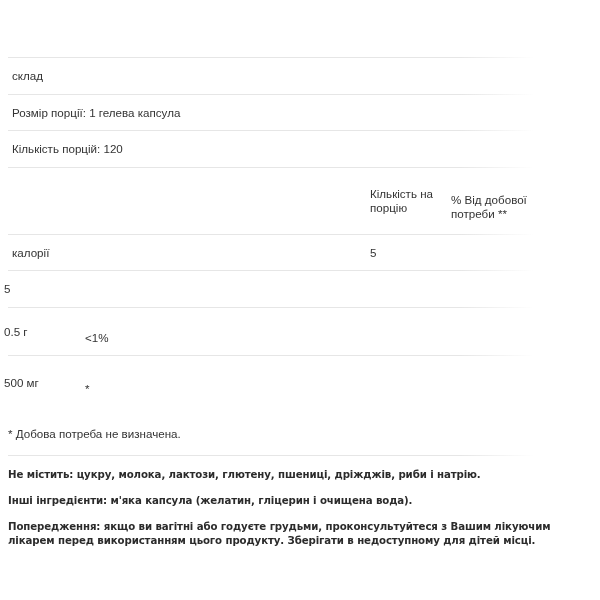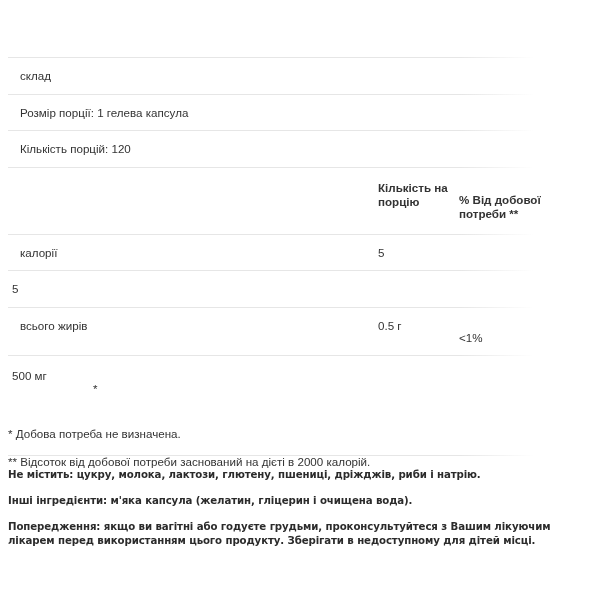--- a/index.html
+++ b/index.html
@@ -28,23 +28,23 @@
   .facts {
     position: absolute;
     left: 0;
     top: 57px;
     width: 600px;
   }
 
   .row {
     position: relative;
     display: flex;
-    align-items: flex-start;
+    align-items: center;
     box-sizing: border-box;
-    padding: 11px 0 10px 12px;
+    padding: 11px 0 10px 4px;
     margin: 0 0 0 0;
   }
 
   
   .row::before {
     content: "";
     position: absolute;
     left: 8px;
     right: 66px;
     top: 0;
@@ -73,21 +73,20 @@
     width: 120px;
     font-size: 11.6px;
     line-height: 15.5px;
     margin-top: 12px;
   }
 
   .header-row {
     padding-top: 14px;
     padding-bottom: 12px;
     min-height: 62px;
-    font-weight: bold;
   }
   .header-row .c-amount,
   .header-row .c-dv {
     line-height: 14.5px;
   }
 
   .star-cell {
     padding-top: 1px;
   }
 
@@ -170,35 +169,33 @@
       <div class="c-amount">5</div>
       <div class="c-dv"></div>
     </div>
 
     <div class="row">
       <div class="c-amount">5</div>
       <div class="c-dv"></div>
     </div>
 
     <div class="row">
-      <div class="c-name">всього жирів</div>
       <div class="c-amount">0.5 г</div>
       <div class="c-dv">&lt;1%</div>
     </div>
 
     <div class="row tall">
       <div class="c-amount">500 мг</div>
       <div class="c-dv star-cell">*</div>
     </div>
 
   </div>
 
   <div class="footnotes">
     <div class="footnote">* Добова потреба не визначена.</div>
-    <div class="footnote">** Відсоток від добової потреби заснований на дієті в 2000 калорій.</div>
   </div>
 
   <div class="bottom-rule"></div>
 
   <div class="notes">
     <div class="note">Не містить: цукру, молока, лактози, глютену, пшениці, дріжджів, риби і натрію.</div>
     <div class="note">Інші інгредієнти: м'яка капсула (желатин, гліцерин і очищена вода).</div>
     <div class="note last">Попередження: якщо ви вагітні або годуєте грудьми, проконсультуйтеся з Вашим лікуючим лікарем перед використанням цього продукту. Зберігати в недоступному для дітей місці.</div>
   </div>
 

